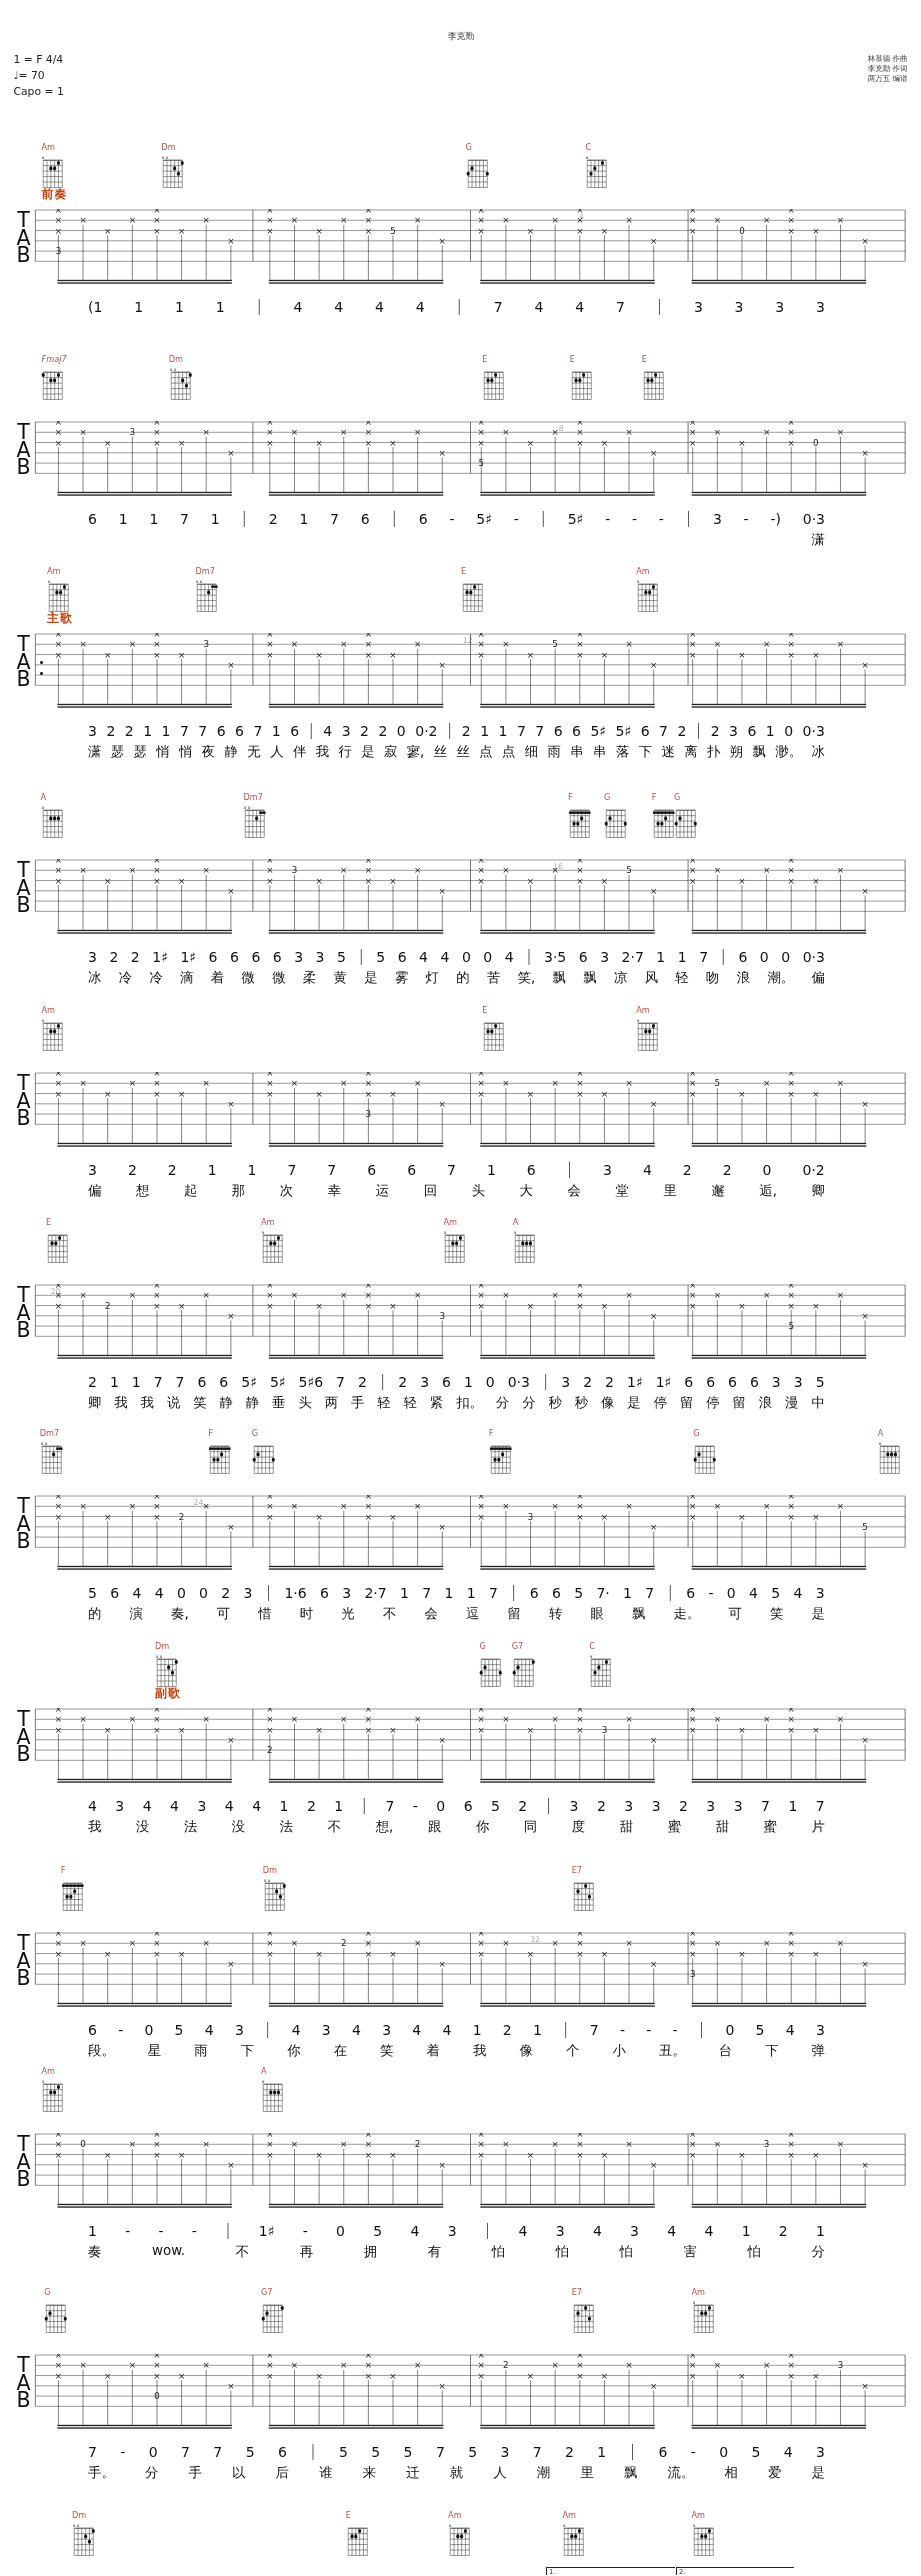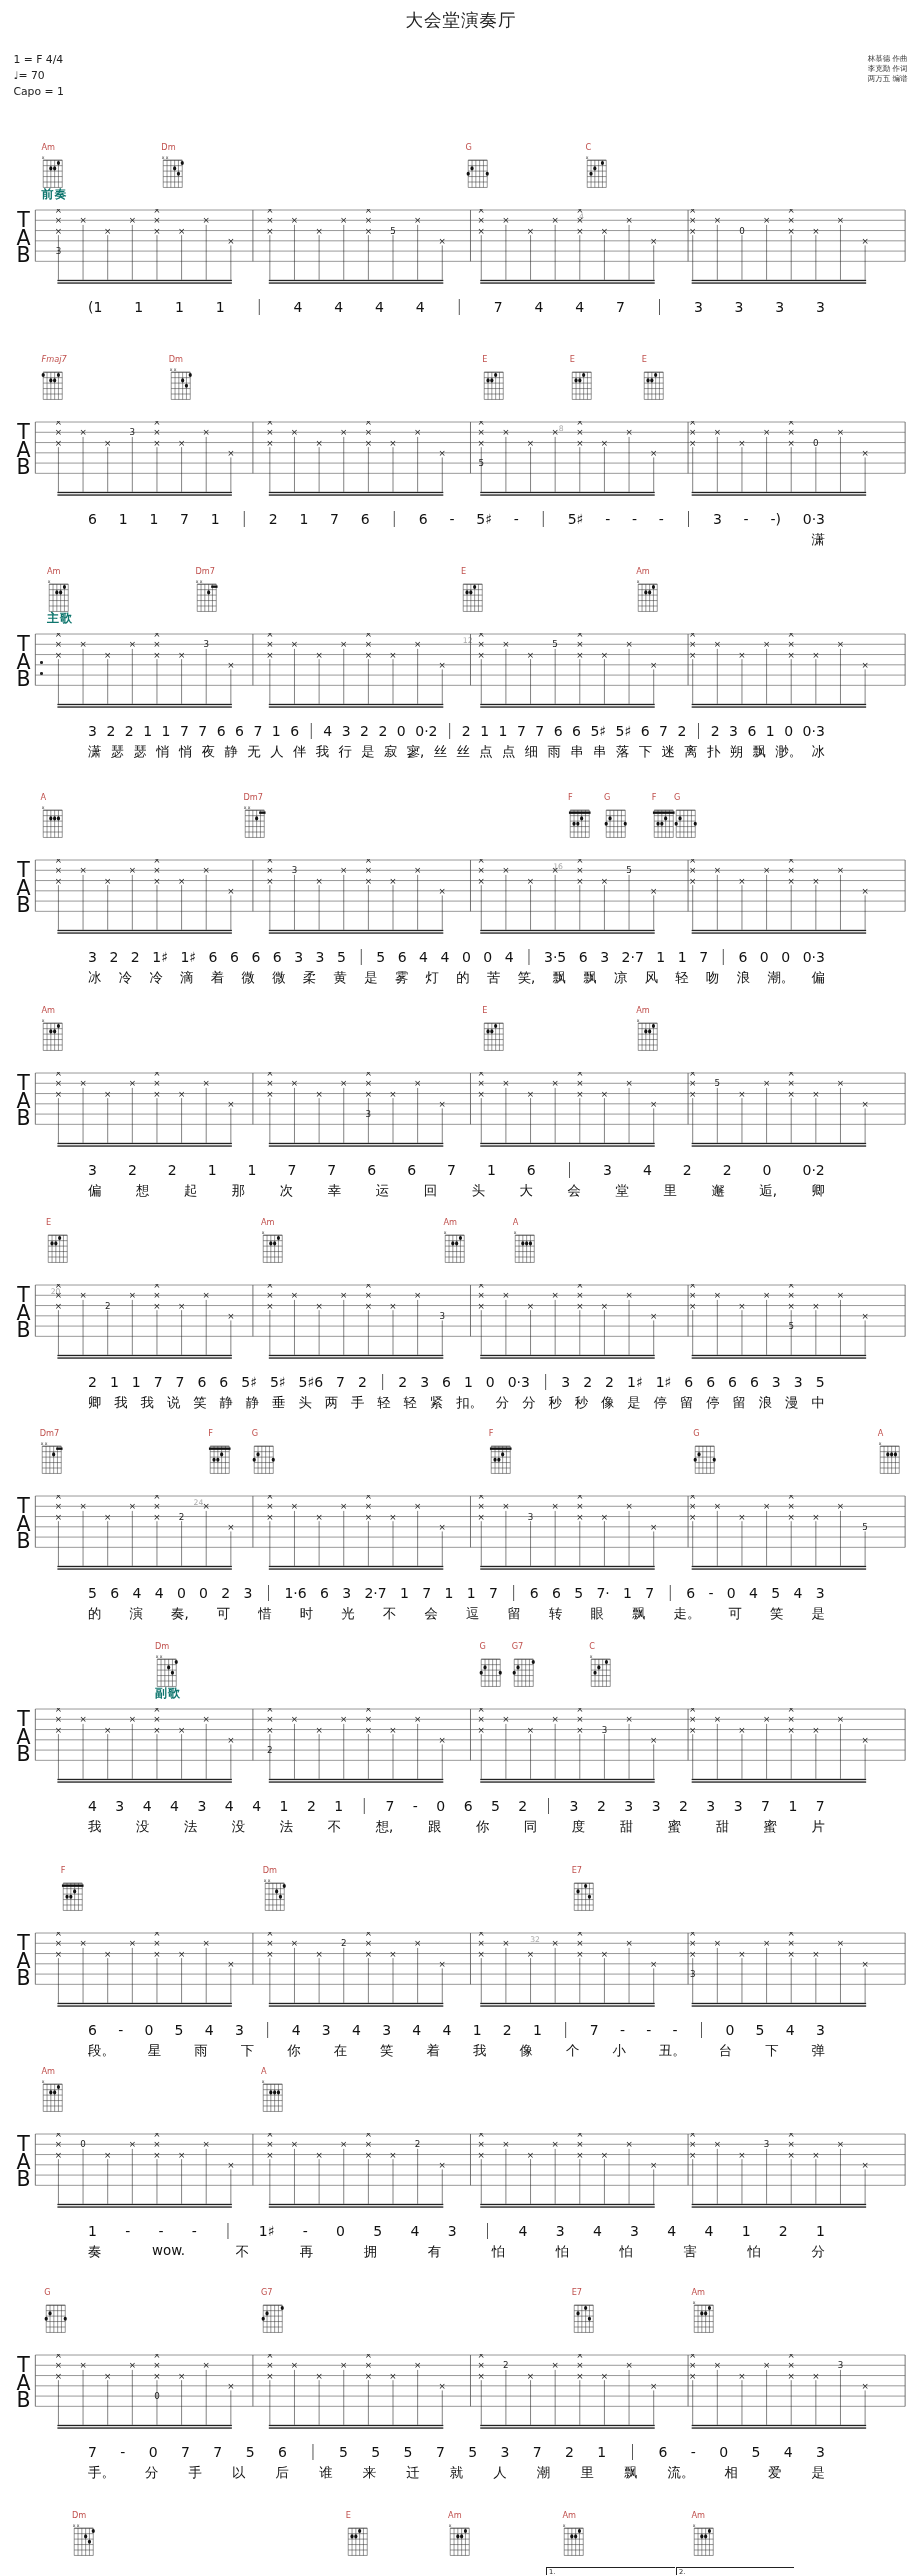--- a/index.html
+++ b/index.html
@@ -8,38 +8,38 @@
   .title{position:absolute;top:8.2px;left:0;width:100%;text-align:center;
          font-size:17.5px;letter-spacing:1px;color:#222;}
   .subtitle{position:absolute;top:31px;left:0;width:100%;text-align:center;
             font-size:8.8px;color:#333;}
   .meta{position:absolute;top:52px;left:13.4px;font-size:10.8px;line-height:16px;color:#222;}
   .credits{position:absolute;top:54px;right:14.4px;text-align:right;
            font-size:7.5px;line-height:9.8px;color:#3a3a3a;}
   .sys{position:absolute;left:0;width:922px;height:206px;}
   .chord{position:absolute;top:0;width:24px;}
   .cname{display:block;font-size:8.2px;margin-bottom:0.5px;}
-  .seclabel{position:absolute;top:44px;font-size:12px;font-weight:bold;color:#0f766e;letter-spacing:1px;}
+  .seclabel{position:absolute;top:44px;font-size:12px;font-weight:bold;color:#c2410c;letter-spacing:1px;}
   .mmark{position:absolute;top:70px;font-size:7.7px;color:#aaa;}
   .tabwrap{position:absolute;left:0;top:67px;width:922px;height:78px;}
   .numline{position:absolute;left:88px;top:154px;width:737px;display:flex;
            justify-content:space-between;align-items:flex-end;font-size:14px;color:#111;}
   .numline .bar{font-size:16px;font-weight:200;color:#222;}
   .lyrline{position:absolute;left:88px;top:177px;width:737px;display:flex;
            justify-content:space-between;font-size:13.4px;color:#111;}
   .lyrline.right{justify-content:flex-end;}
   .volta{position:absolute;top:57px;height:8.2px;border-top:1px solid #222;border-left:1px solid #222;
          font-size:6.7px;color:#222;padding:0 0 0 2.1px;box-sizing:border-box;}
   .rptdots{position:absolute;width:2.6px;height:2.6px;border-radius:50%;background:#222;}
 </style>
 </head>
 <body>
 
 <div id="page">
-  <div class="title">大会堂演奏厅</div>
+  <div class="subtitle">李克勤</div>
   <div class="meta">
     <div>1 = F 4/4</div>
     <div>♩= 70</div>
     <div>Capo = 1</div>
   </div>
   <div class="credits">
     <div>林慕德 作曲</div>
     <div>李克勤 作词</div>
     <div>两万五 编谱</div>
   </div>

